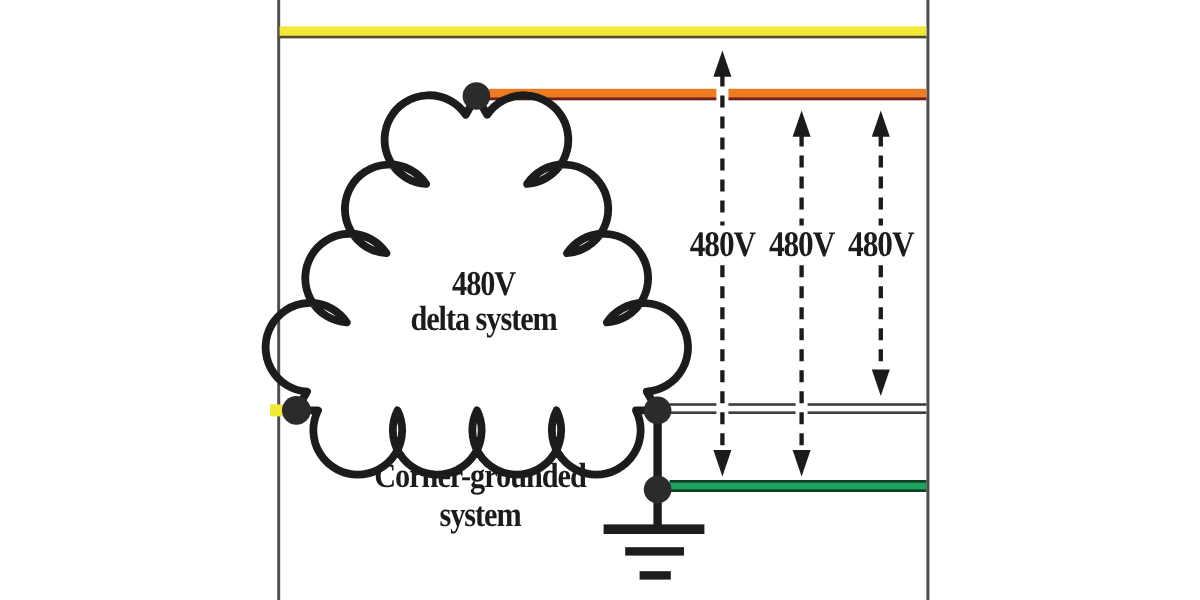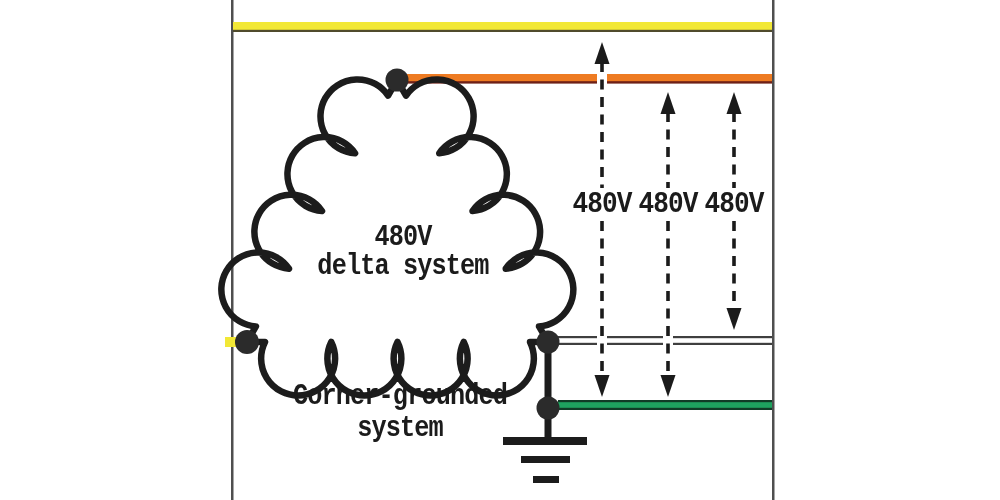--- a/index.html
+++ b/index.html
@@ -1,21 +1,21 @@
 <!DOCTYPE html>
 <html><head>
 <meta charset="utf-8">
 <style>
   html,body{margin:0;padding:0;background:#ffffff;}
   .canvas{
     position:relative;
     width:974px;height:500px;
     background:#ffffff;
     overflow:hidden;
-    font-family:Liberation Mono, monospace;
+    font-family:Liberation Serif, serif;
   }
   .diagram-svg{position:absolute;left:0;top:0;}
   .lbl{
     position:absolute;
     font-weight:700;
     color:#1b1b1b;
     text-align:center;
     transform:scaleX(.87);
     transform-origin:center center;
     white-space:nowrap;

